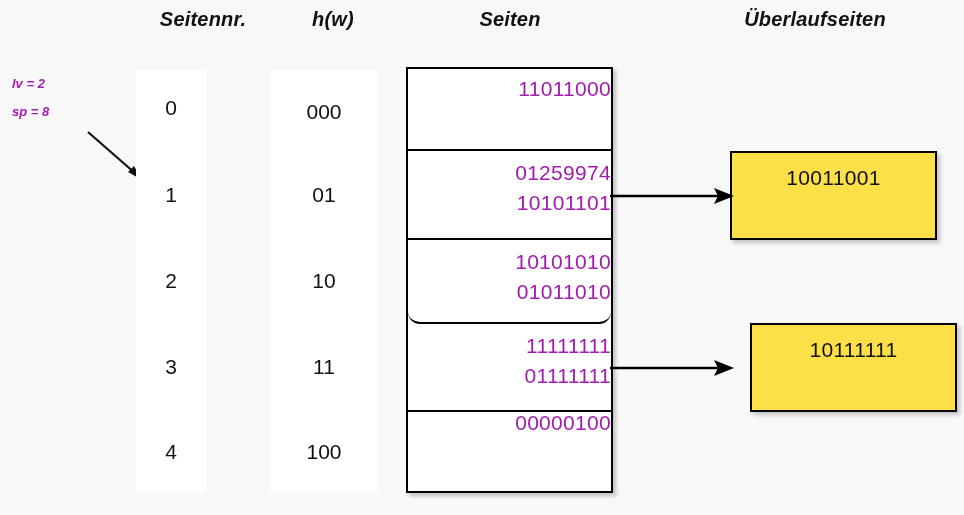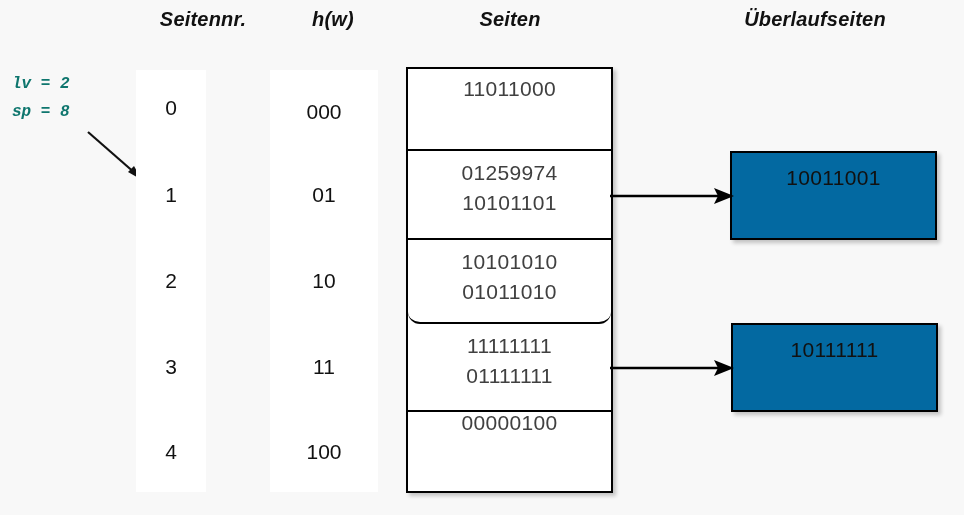--- a/index.html
+++ b/index.html
@@ -38,26 +38,25 @@
   
   #pointer-annotation {
     position: absolute;
     left: 12px;
     top: 70px;
     width: 120px;
   }
   .annot-line {
     font-style: italic;
     font-weight: 700;
-    font-size: 16px;
-    color: #0f766e;
+    font-size: 13px;
+    color: #a21caf;
     line-height: 28px;
     white-space: nowrap;
     text-align: left;
-    font-family: Liberation Mono, monospace;
   }
   #pointer-arrow-svg {
     position: absolute;
     left: 84px;
     top: 128px;
     width: 70px;
     height: 60px;
   }
 
   
@@ -98,36 +97,37 @@
     width: 100%;
     box-sizing: border-box;
     border-bottom: 2.5px solid #000000;
     padding-top: 7px;
     text-align: center;
   }
   .page-row.last { border-bottom: none; }
   .page-value {
     display: block;
     font-size: 21px;
-    color: #404040;
+    color: #a21caf;
     line-height: 30px;
     letter-spacing: 0.3px;
+    text-align: right;
   }
 
   
   .overflow-box {
     position: absolute;
     border: 2.5px solid #000000;
-    background: #0369a1;
+    background: #fde047;
     box-sizing: border-box;
     box-shadow: 3px 3px 4px rgba(0,0,0,0.22);
     text-align: center;
   }
   #overflow-box-0 { left: 730px; top: 151px; width: 207px; height: 89px; }
-  #overflow-box-1 { left: 731px; top: 323px; width: 207px; height: 89px; }
+  #overflow-box-1 { left: 750px; top: 323px; width: 207px; height: 89px; }
   .overflow-value {
     display: block;
     margin-top: 13px;
     font-size: 21px;
     color: #111111;
     letter-spacing: 0.3px;
   }
 
   
   .connector-arrow {

